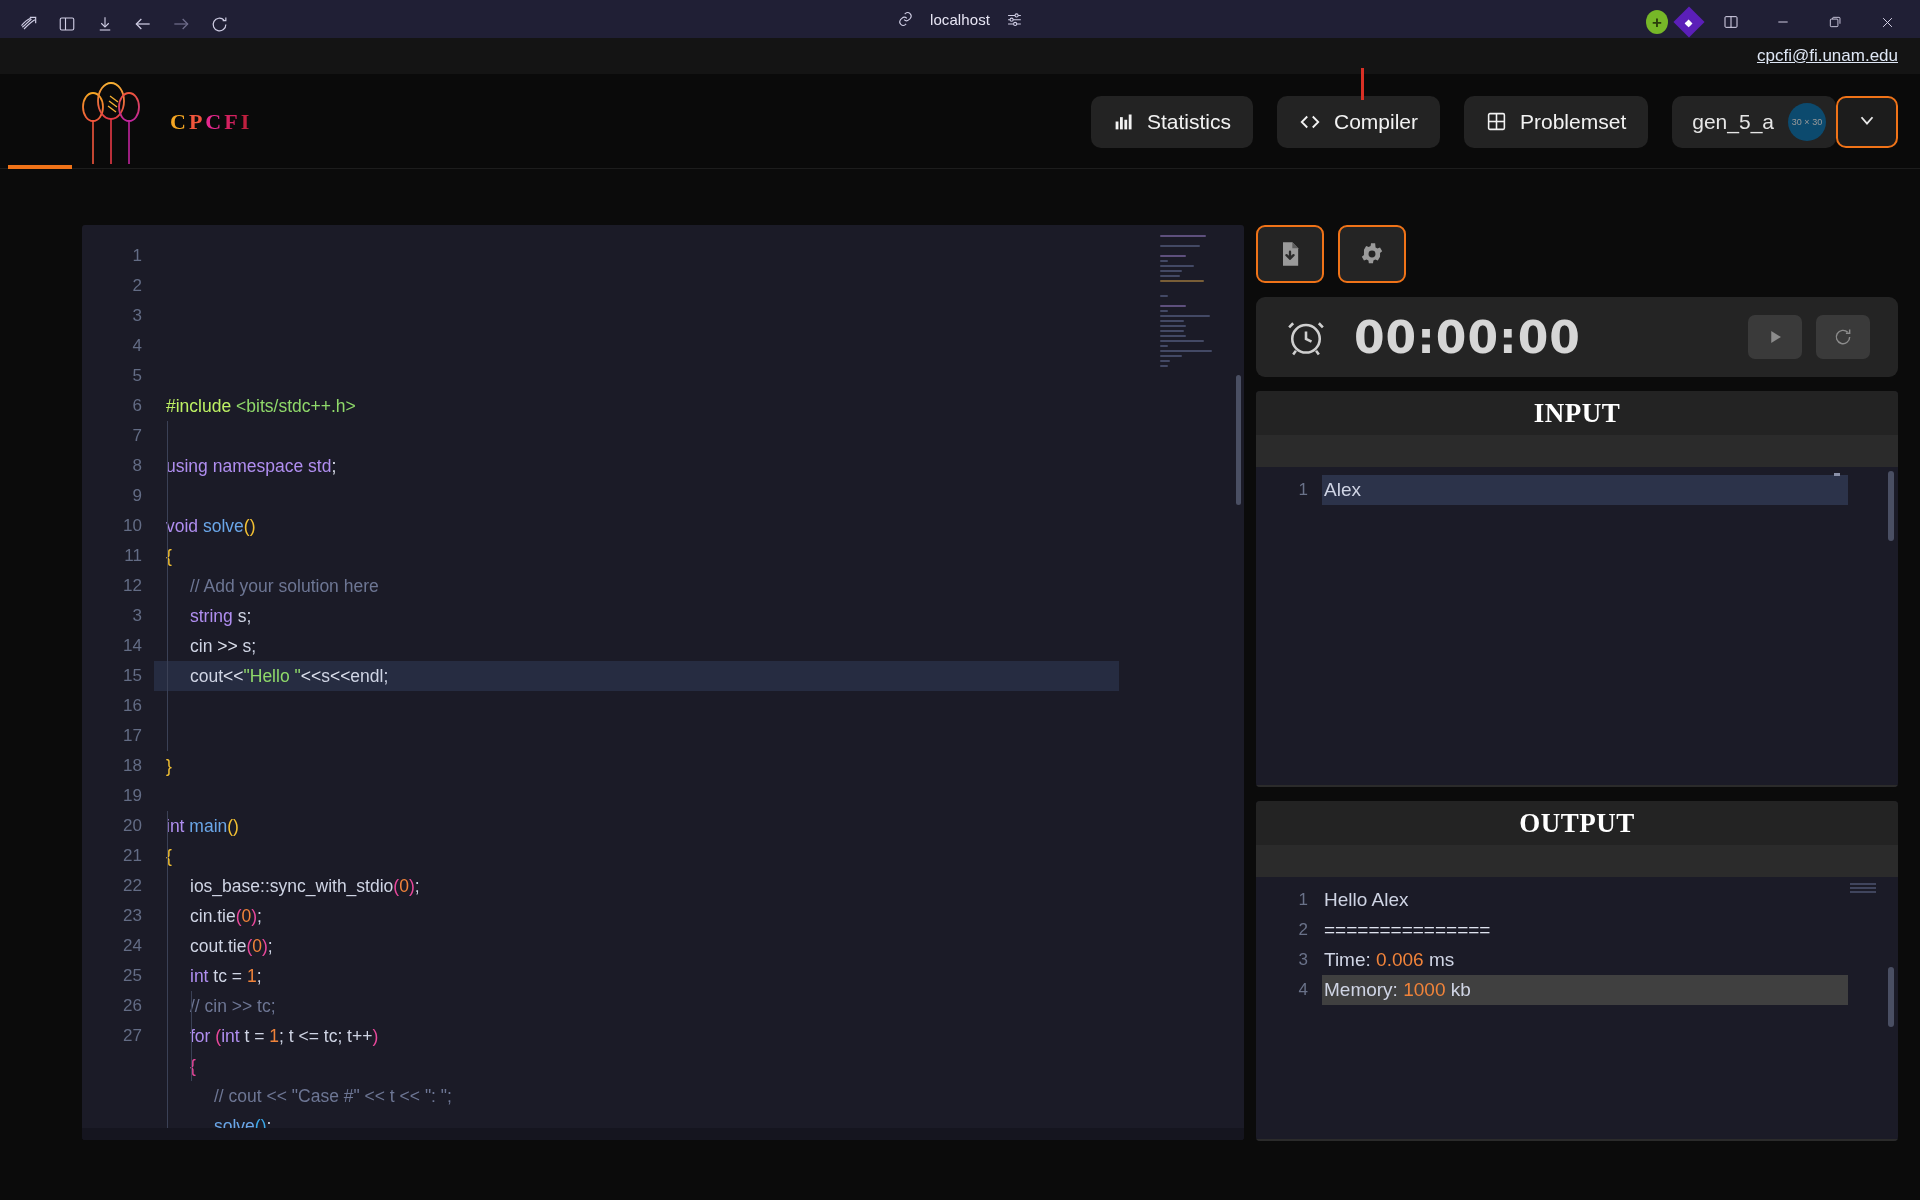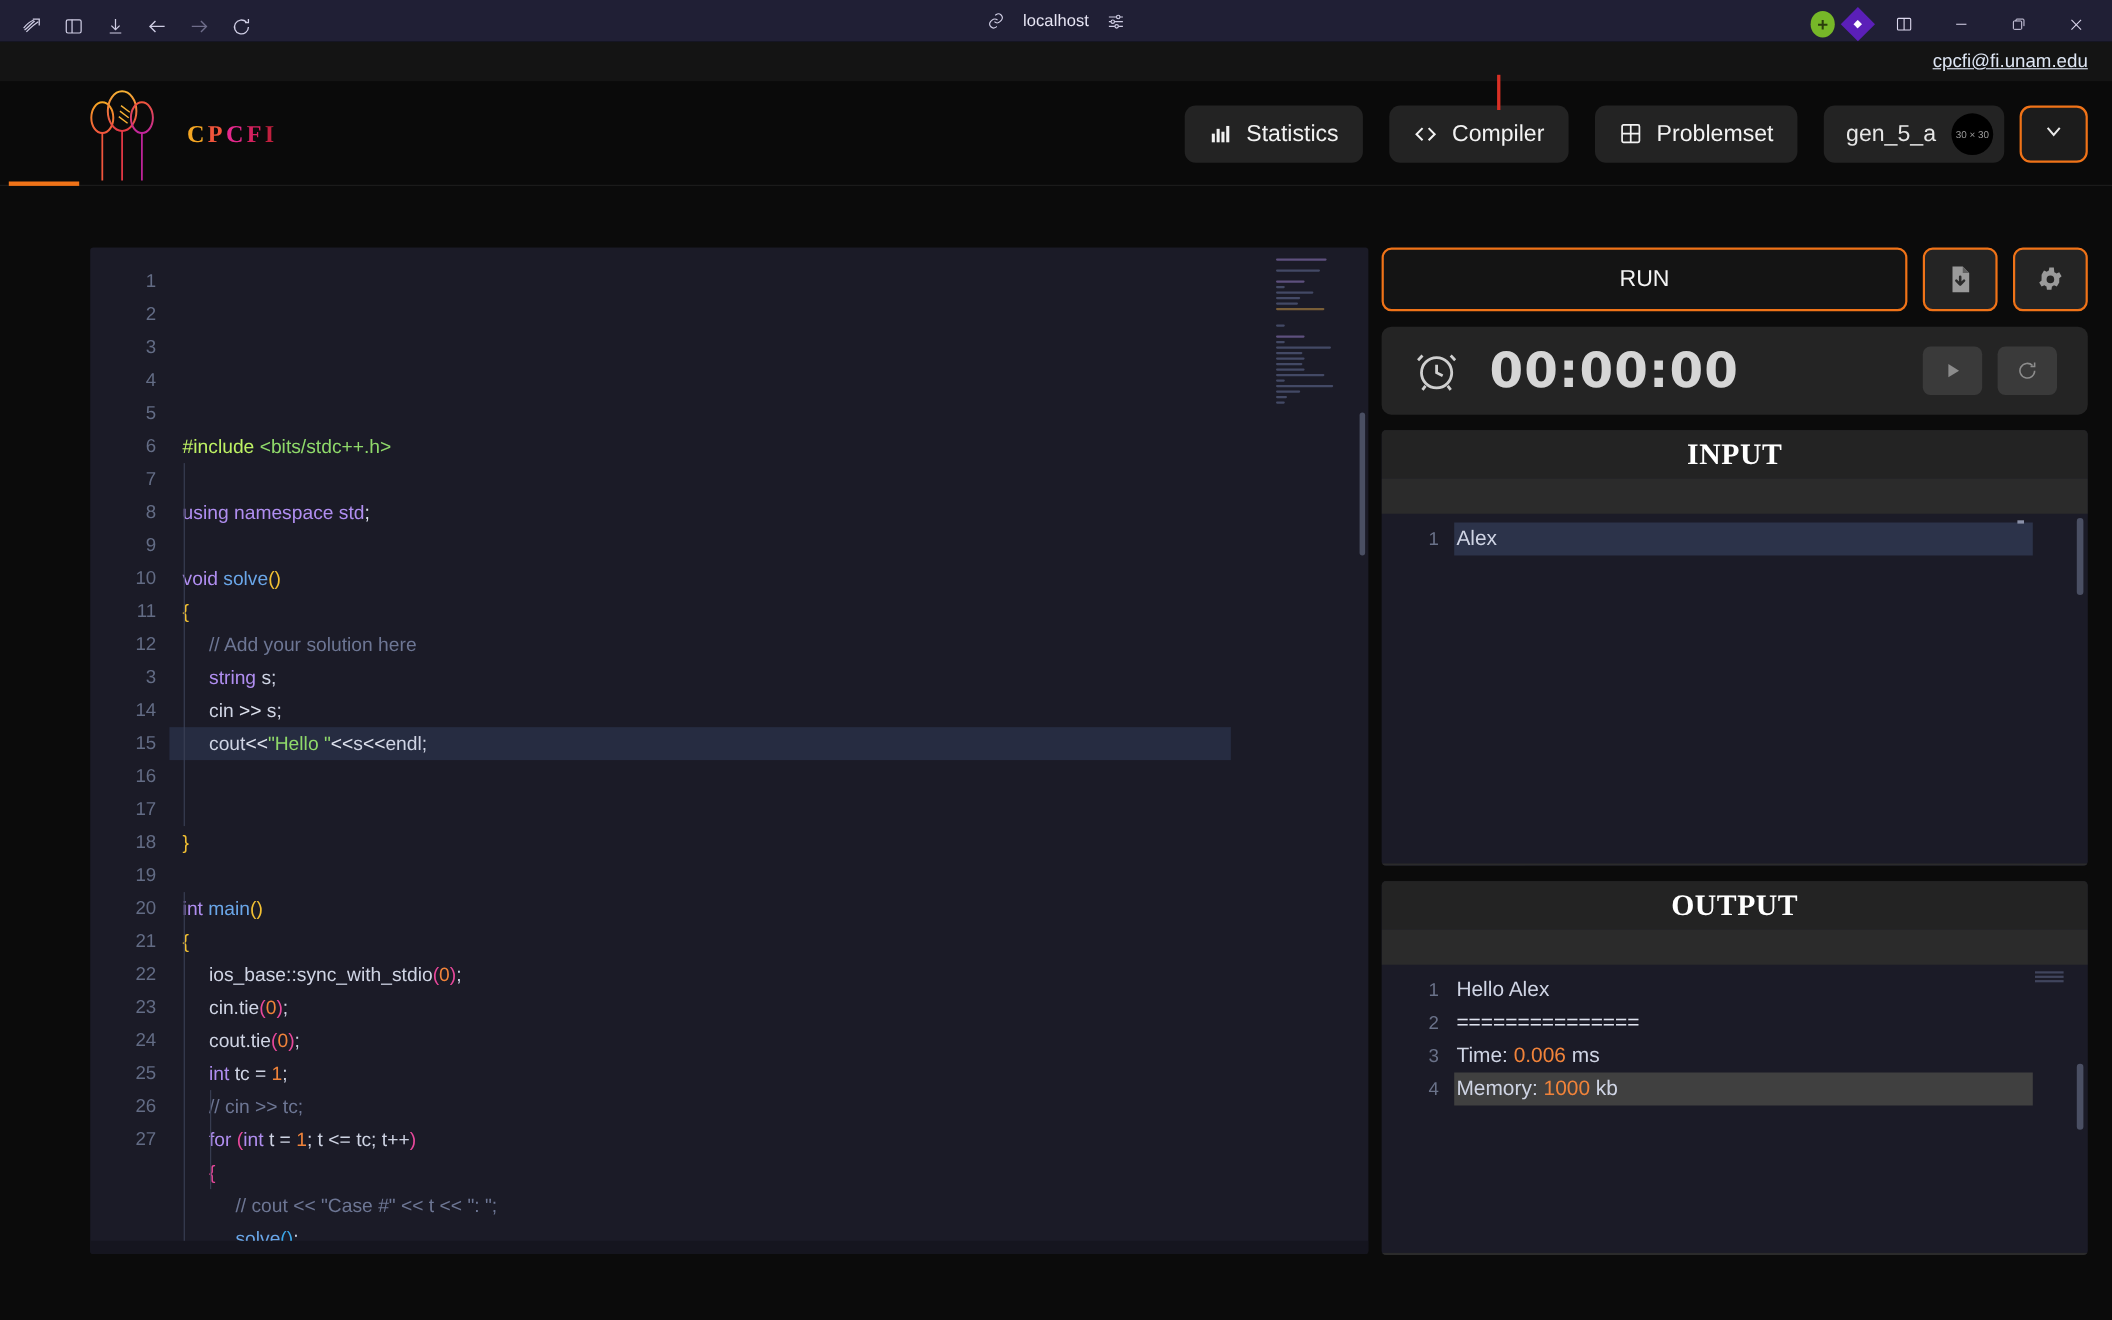--- a/index.html
+++ b/index.html
@@ -69,27 +69,27 @@
   .brand-name .c5{color:#c0203f;}
 
   .nav{ margin-left:auto; display:flex; align-items:center; gap:24px; }
   .nav-btn{
     background:#232323; border-radius:10px; height:52px; padding:0 22px;
     display:flex; align-items:center; gap:13px; font-size:21px; color:#f2f2f2;
     cursor:pointer; border:none;
   }
   .nav-icon{ display:flex; align-items:center; color:#f2f2f2; }
 
-  .user-group{ display:flex; align-items:center; gap:14px; }
+  .user-group{ display:flex; align-items:center; }
   .user-chip{
     background:#232323; border-radius:10px; height:52px; padding:0 10px 0 20px;
     display:flex; align-items:center; gap:14px; font-size:21px; cursor:pointer;
   }
   .avatar{
-    width:38px;height:38px;border-radius:50%;background:#000000;
+    width:38px;height:38px;border-radius:50%;background:#0c4a6e;
     display:flex;align-items:center;justify-content:center;
     color:#9a9a9a; font-size:9px;
   }
   .user-caret{
     width:62px;height:52px;border:2px solid #f07318;border-radius:10px;
     background:#1c1c1c; display:flex;align-items:center;justify-content:center;
     cursor:pointer; color:#e8e8e8;
   }
   .header-underline{
     position:absolute; left:8px; bottom:0; width:64px; height:4px; background:#f07318;
@@ -487,21 +487,20 @@
           <i style="width: 10px;"></i>
           <i style="width: 8px;"></i>
         </div>
       <div class="editor-scroll"></div>
       <div class="editor-bottom"></div>
     </div>
 
     <div class="right">
 
       <div class="run-row">
-        <button class="run-btn">RUN</button>
         <div class="icon-btn">
           <svg width="28" height="28" viewBox="0 0 24 24" fill="currentColor">
             <path d="M6 2h8l5 5v15H6z" fill="#9a9a9a"></path>
             <path d="M14 2v5h5z" fill="#5f5f5f"></path>
             <path d="M12 10v6m0 0l-3-3m3 3l3-3" stroke="#2b2b2b" stroke-width="2" fill="none" stroke-linecap="round"></path>
           </svg>
         </div>
         <div class="icon-btn">
           <svg width="26" height="26" viewBox="0 0 24 24" fill="currentColor">
             <path d="M19.4 13a7.8 7.8 0 0 0 0-2l2-1.6-2-3.4-2.4 1a7.7 7.7 0 0 0-1.7-1L14.9 2h-3.8l-.4 2.6c-.6.2-1.2.6-1.7 1l-2.4-1-2 3.4L4.6 11a7.8 7.8 0 0 0 0 2l-2 1.6 2 3.4 2.4-1c.5.4 1.1.7 1.7 1l.4 2.6h3.8l.4-2.6c.6-.3 1.2-.6 1.7-1l2.4 1 2-3.4zM12 15.2A3.2 3.2 0 1 1 12 8.8a3.2 3.2 0 0 1 0 6.4z"></path>

